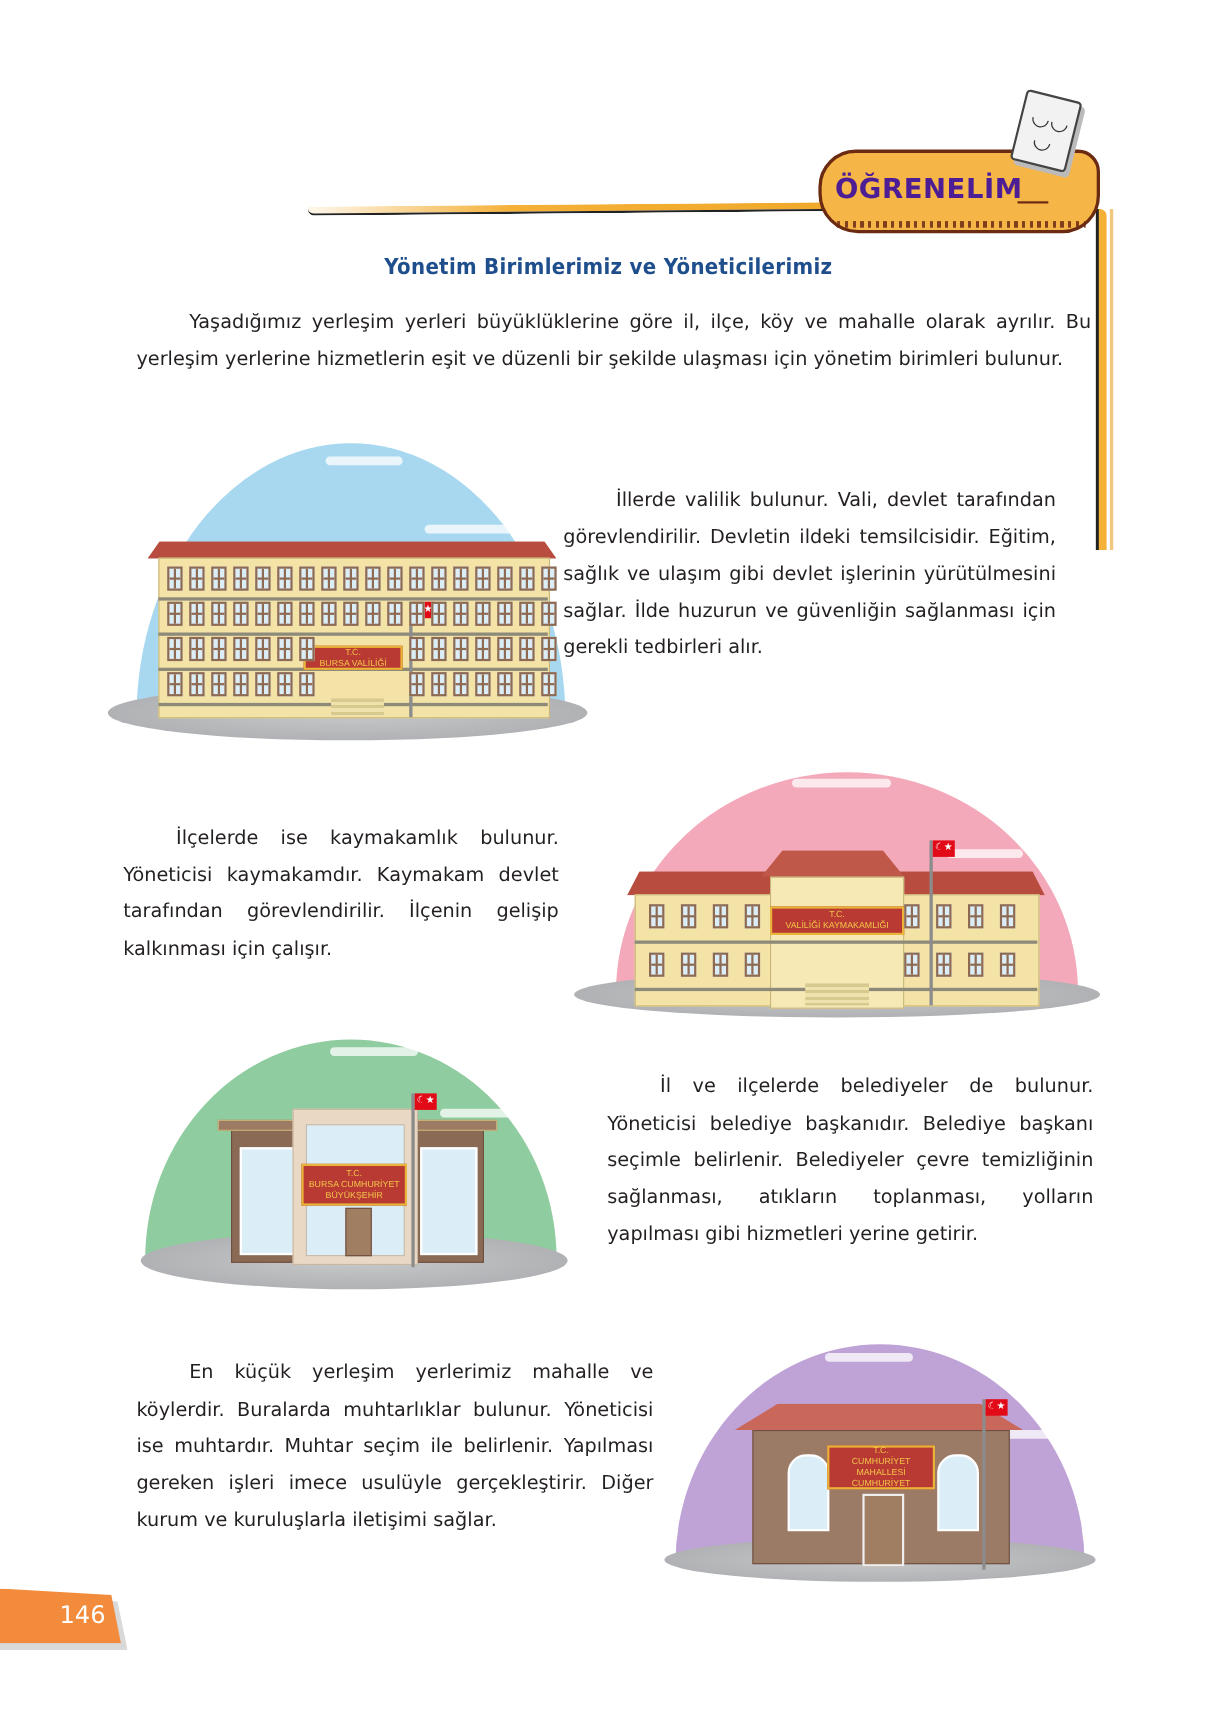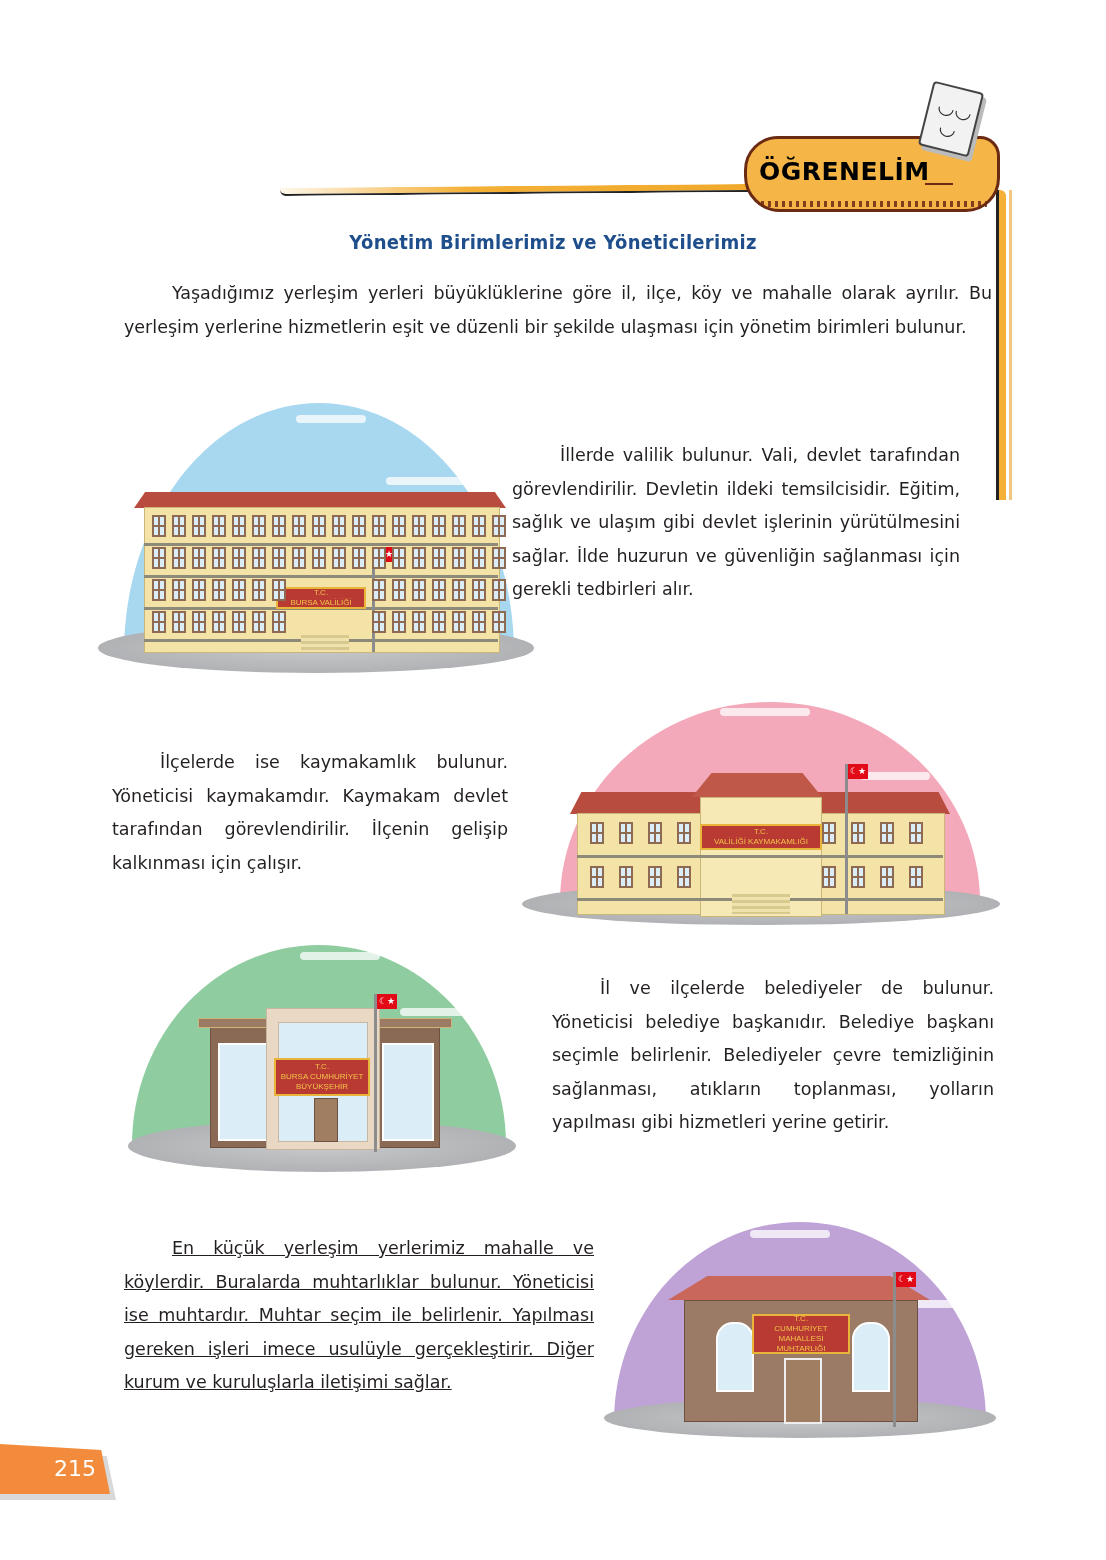--- a/index.html
+++ b/index.html
@@ -14,40 +14,40 @@
     transform: skewY(-0.5deg); }
   .side-line { left: 996px; top: 190px; width: 7px; height: 310px;
     background: #f4b037; border-left: 3px solid #222; border-radius: 0 6px 0 0; }
   .side-line:after { content:""; position:absolute; right:-6px; top:0; width:3px; height:100%; background:#e7a12b; opacity:.6; }
 
   .badge { left: 744px; top: 136px; width: 250px; height: 70px;
     background: #f6b547; border: 3px solid #6b2a12; border-radius: 34px 20px 34px 36px; }
   .badge-ticks { position:absolute; left: 14px; right: 10px; bottom: 2px; height: 6px;
     background: repeating-linear-gradient(to right, #6b2a12 0 3px, transparent 3px 7px); opacity:.85; }
   .badge-label { position: absolute; left: 12px; top: 18px; font-family: "DejaVu Sans", sans-serif;
-    font-weight: 900; font-size: 25px; color: #000000; letter-spacing: 0.5px; }
+    font-weight: 900; font-size: 25px; color: #4c1d95; letter-spacing: 0.5px; }
   .badge-dash { position:absolute; left: 178px; top: 44px; width: 28px; height: 2px; background:#6b2a12; }
 
   .book { left: 925px; top: 86px; width: 48px; height: 62px; background: #f2f2f2;
     border: 2px solid #444; border-radius: 4px; transform: rotate(14deg); box-shadow: 4px 4px 0 #bbb; }
   .book .face { position:absolute; left:8px; top:10px; font-size: 20px; color:#333; line-height: 1; }
 
   .title { left: 0; width: 1106px; top: 230px; text-align: center;
     font-family: "DejaVu Sans", sans-serif; font-weight: bold; font-size: 20px; color: #1f4e8c;
     letter-spacing: 0.3px; transform: scaleX(0.9); }
 
   .para { font-family: "DejaVu Sans", sans-serif; font-size: 17.5px; line-height: 33.5px;
     text-align: justify; color: #231f20; }
   .para .indent { display:inline-block; width: 48px; }
 
   .intro { left: 124px; top: 277px; width: 868px; }
   .p-il { left: 512px; top: 439px; width: 448px; }
   .p-ilce { left: 112px; top: 746px; width: 396px; }
   .p-bel { left: 552px; top: 972px; width: 442px; }
-  .p-muh { left: 124px; top: 1232px; width: 470px; text-decoration: underline; }
+  .p-muh { left: 124px; top: 1232px; width: 470px; }
 
   
   .illus { overflow: hidden; }
   .dome { position:absolute; border-radius: 50% 50% 0 0 / 100% 100% 0 0; }
   .ground { position:absolute; border-radius: 50%; background: radial-gradient(ellipse at center, #c8c9cb, #a7a8ab); }
   .streak { position:absolute; height: 8px; background: rgba(255,255,255,.75); border-radius: 6px; }
   .bldg { position:absolute; background: #f3e3a7; border: 1px solid #c9b678; }
   .roof { position:absolute; background: #b84d3f; }
   .win { position:absolute; width: 14px; height: 22px; background:#dbeef7; border: 2px solid #8e6a52; box-sizing: border-box;
     background-image: linear-gradient(#8e6a52,#8e6a52), linear-gradient(#8e6a52,#8e6a52);
@@ -236,23 +236,23 @@
   <div class="streak" style="left:150px; top:10px; width:80px;"></div>
   <div class="streak" style="left:300px; top:80px; width:60px;"></div>
   <div class="ground" style="left:4px; top:178px; width:392px; height:40px;"></div>
   <div class="roof" style="left:68px; top:56px; width:262px; height:24px; background:#c9675a; clip-path: polygon(15% 0,85% 0,100% 100%,0 100%);"></div>
   <div class="bldg" style="left:84px; top:80px; width:232px; height:120px; background:#9b7a66; border-color:#6e5040;"></div>
   <div style="position:absolute; left:116px; top:102px; width:34px; height:66px; background:#dbeef7; border:2px solid #fff; border-radius:17px 17px 0 0;"></div>
   <div style="position:absolute; left:252px; top:102px; width:34px; height:66px; background:#dbeef7; border:2px solid #fff; border-radius:17px 17px 0 0;"></div>
   <div class="sign" style="left:152px; top:94px; width:98px; height:40px;">
     <span>T.C.</span>
     <span>CUMHURİYET MAHALLESİ</span>
-    <span>MUHTARLIĞI</span>
+    <span>CUMHURİYET</span>
   </div>
   <div style="position:absolute; left:184px; top:138px; width:34px; height:62px; background:#a07e62; border:2px solid #eee;"></div>
   <div class="pole" style="left:293px; top:52px; height:155px;"></div>
   <div class="flag" style="left:296px; top:52px;">☾★</div>
 </div>
 
 <div class="abs page-num-shadow"></div>
 <div class="abs page-num">
-  <span class="page-num-text">215</span>
+  <span class="page-num-text">146</span>
 </div>
 
 </body></html>

